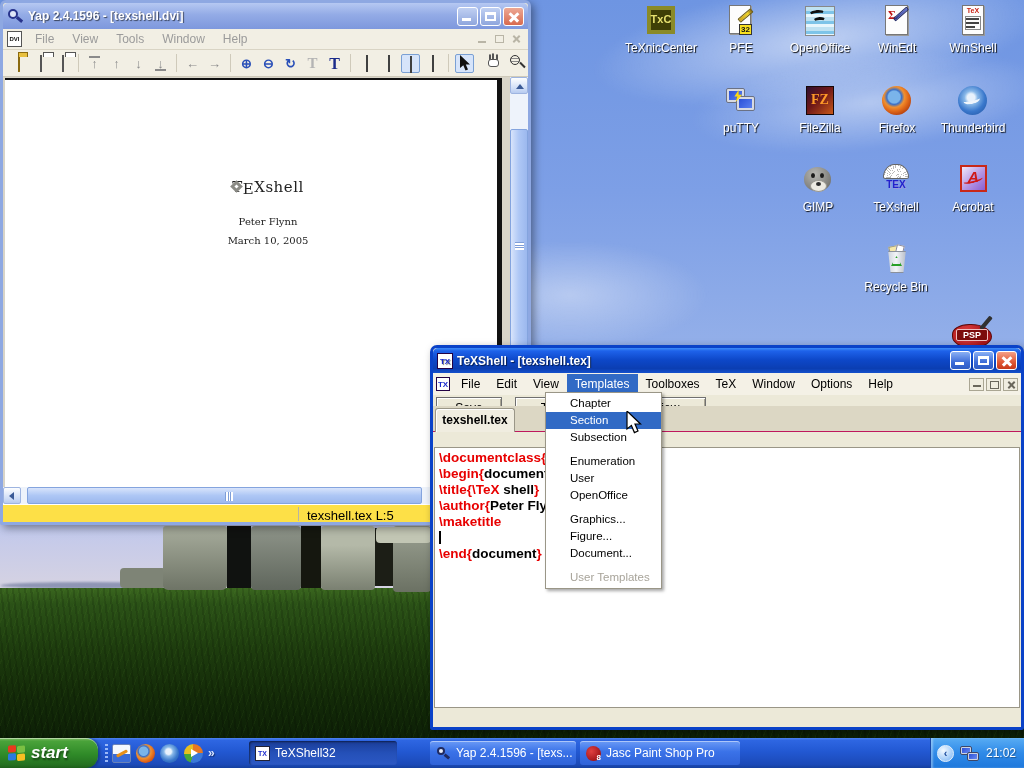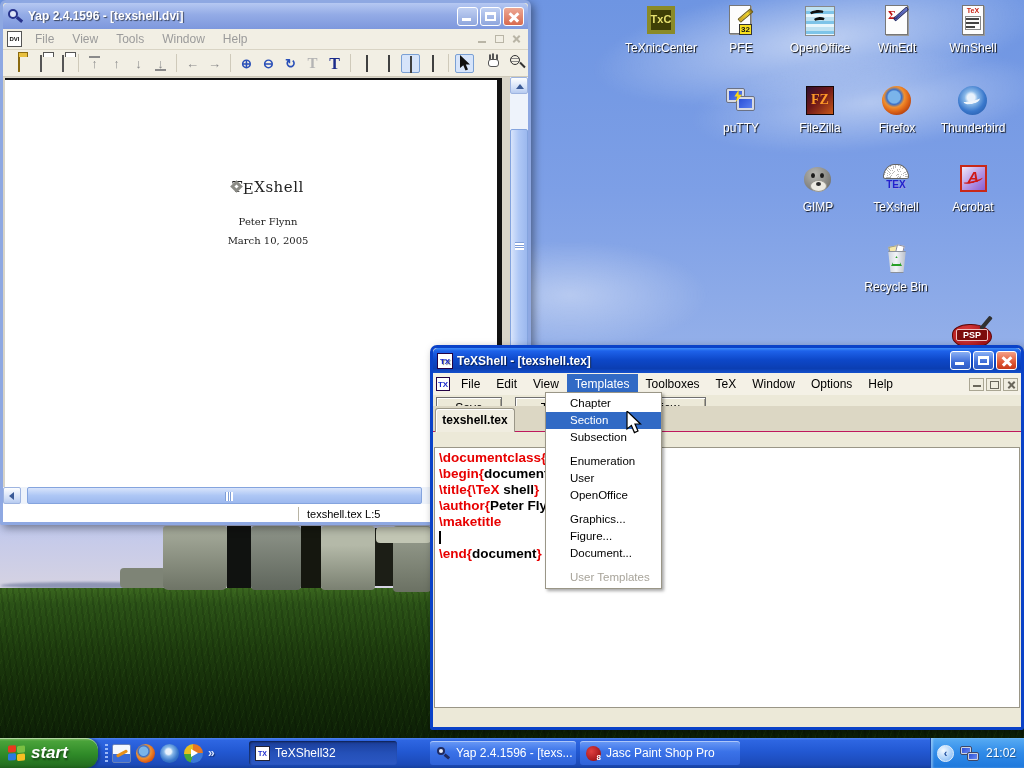--- a/index.html
+++ b/index.html
@@ -150,21 +150,21 @@
   .vscroll{position:absolute;right:0;top:0;width:18px;height:410px;background:#eef3fb}
   .sb-btn{position:absolute;left:0;width:18px;height:17px;background:linear-gradient(180deg,#fdfeff,#cfddf6 70%,#b7cbf0);border:1px solid #9eb4e0;border-radius:2px}
   .tri{position:absolute;width:0;height:0}
   .tri-up{left:5px;top:6px;border-left:4px solid transparent;border-right:4px solid transparent;border-bottom:5px solid #3b5a96}
   .tri-left{left:5px;top:4px;border-top:4px solid transparent;border-bottom:4px solid transparent;border-right:5px solid #3b5a96}
   .vthumb{position:absolute;left:0;top:52px;width:18px;height:225px;background:linear-gradient(90deg,#d8e4fb,#aec7f5 50%,#9cb8ee);border:1px solid #84a4de;border-radius:2px}
   .grip-v{position:absolute;left:4px;top:50%;width:9px;height:8px;background:repeating-linear-gradient(180deg,#7e9ed8 0 1px,#fff 1px 2.6px)}
   .hscroll{position:absolute;left:0;top:484px;width:525px;height:17px;background:#eef3fb}
   .hthumb{position:absolute;left:24px;top:0;width:395px;height:17px;background:linear-gradient(180deg,#d8e4fb,#aec7f5 50%,#9cb8ee);border:1px solid #84a4de;border-radius:2px}
   .grip-h{position:absolute;top:4px;left:50%;width:8px;height:9px;background:repeating-linear-gradient(90deg,#7e9ed8 0 1px,#fff 1px 2.6px)}
-  #yap .status{position:absolute;left:0;right:0;top:501px;height:18px;background:#ffffff;border-top:1px solid #fff;font-size:11px;color:#000}
+  #yap .status{position:absolute;left:0;right:0;top:501px;height:18px;background:#fde047;border-top:1px solid #fff;font-size:13px;color:#000}
   #yap .status .pane{position:absolute;left:295px;right:2px;top:2px;bottom:1px;border-left:1px solid #b8b4a4;box-shadow:-1px 0 0 #fff inset;padding:1px 0 0 8px}
 
   
   #txs{left:430px;top:345px;width:594px;height:385px;z-index:3;border:3px solid #0a42c8;border-radius:7px 7px 2px 2px}
   #txs .tbar{height:25px;background:linear-gradient(180deg,#3d8cf8 0%,#1e62ea 12%,#0d47c8 48%,#0b3eb2 82%,#1450cc 100%)}
   .texico{width:16px;height:16px;background:#fff;border:1px solid #204;flex:0 0 auto;font-size:8px;font-weight:bold;color:#1a2acc;text-align:center;line-height:15px}
   #txs .mbar{position:absolute;left:0;right:0;top:25px;height:22px;background:#f4f1e6;display:flex;align-items:center;font-size:12px;color:#000;padding:0 3px}
   #txs .mbar .mi{padding:3px 8px}
   #txs .mbar .mi.sel{background:#316ac5;color:#fff}
   #txs .tools{position:absolute;left:0;right:0;top:47px;height:26px;background:#ece9d8}

